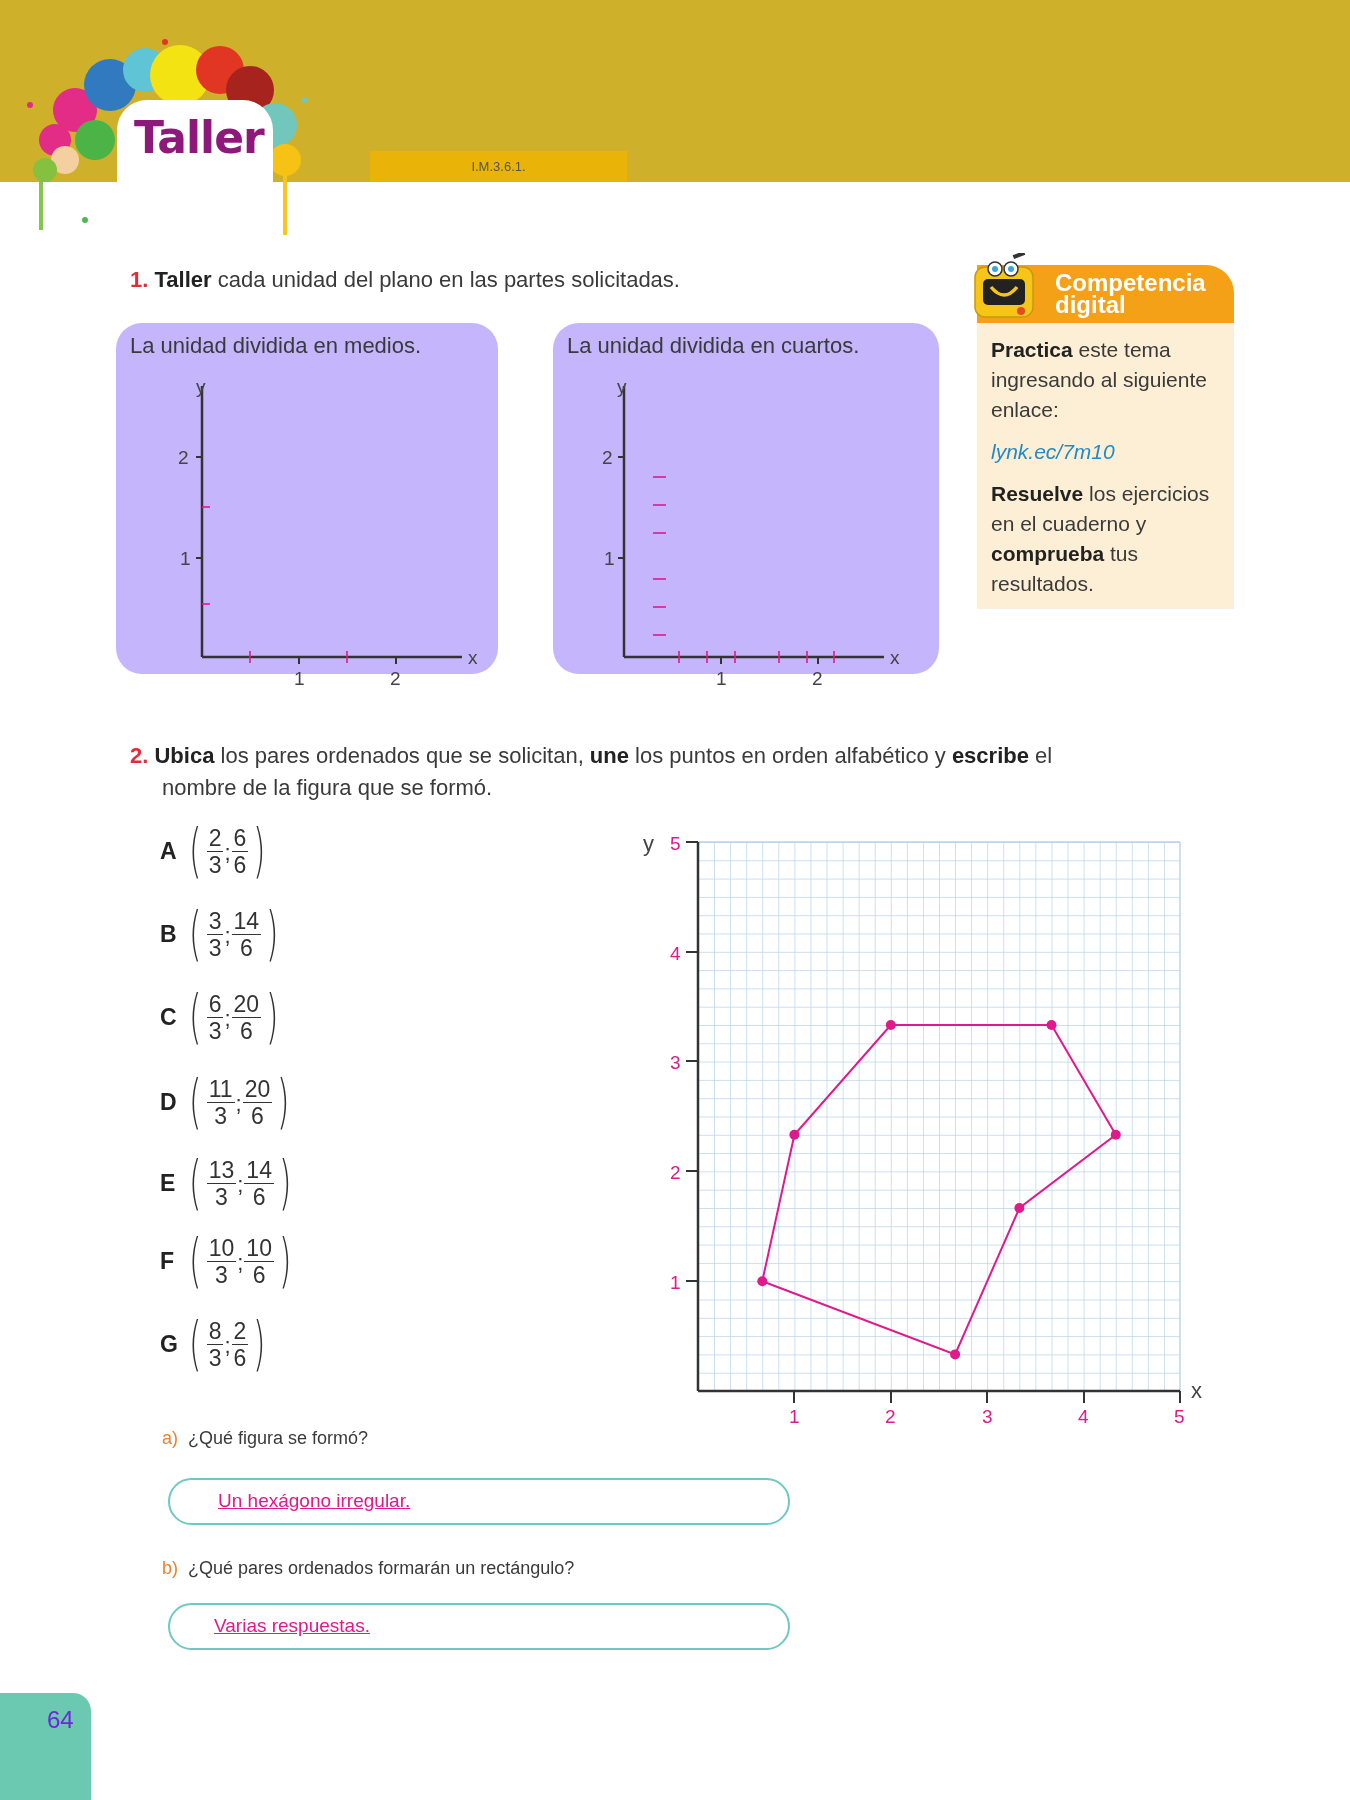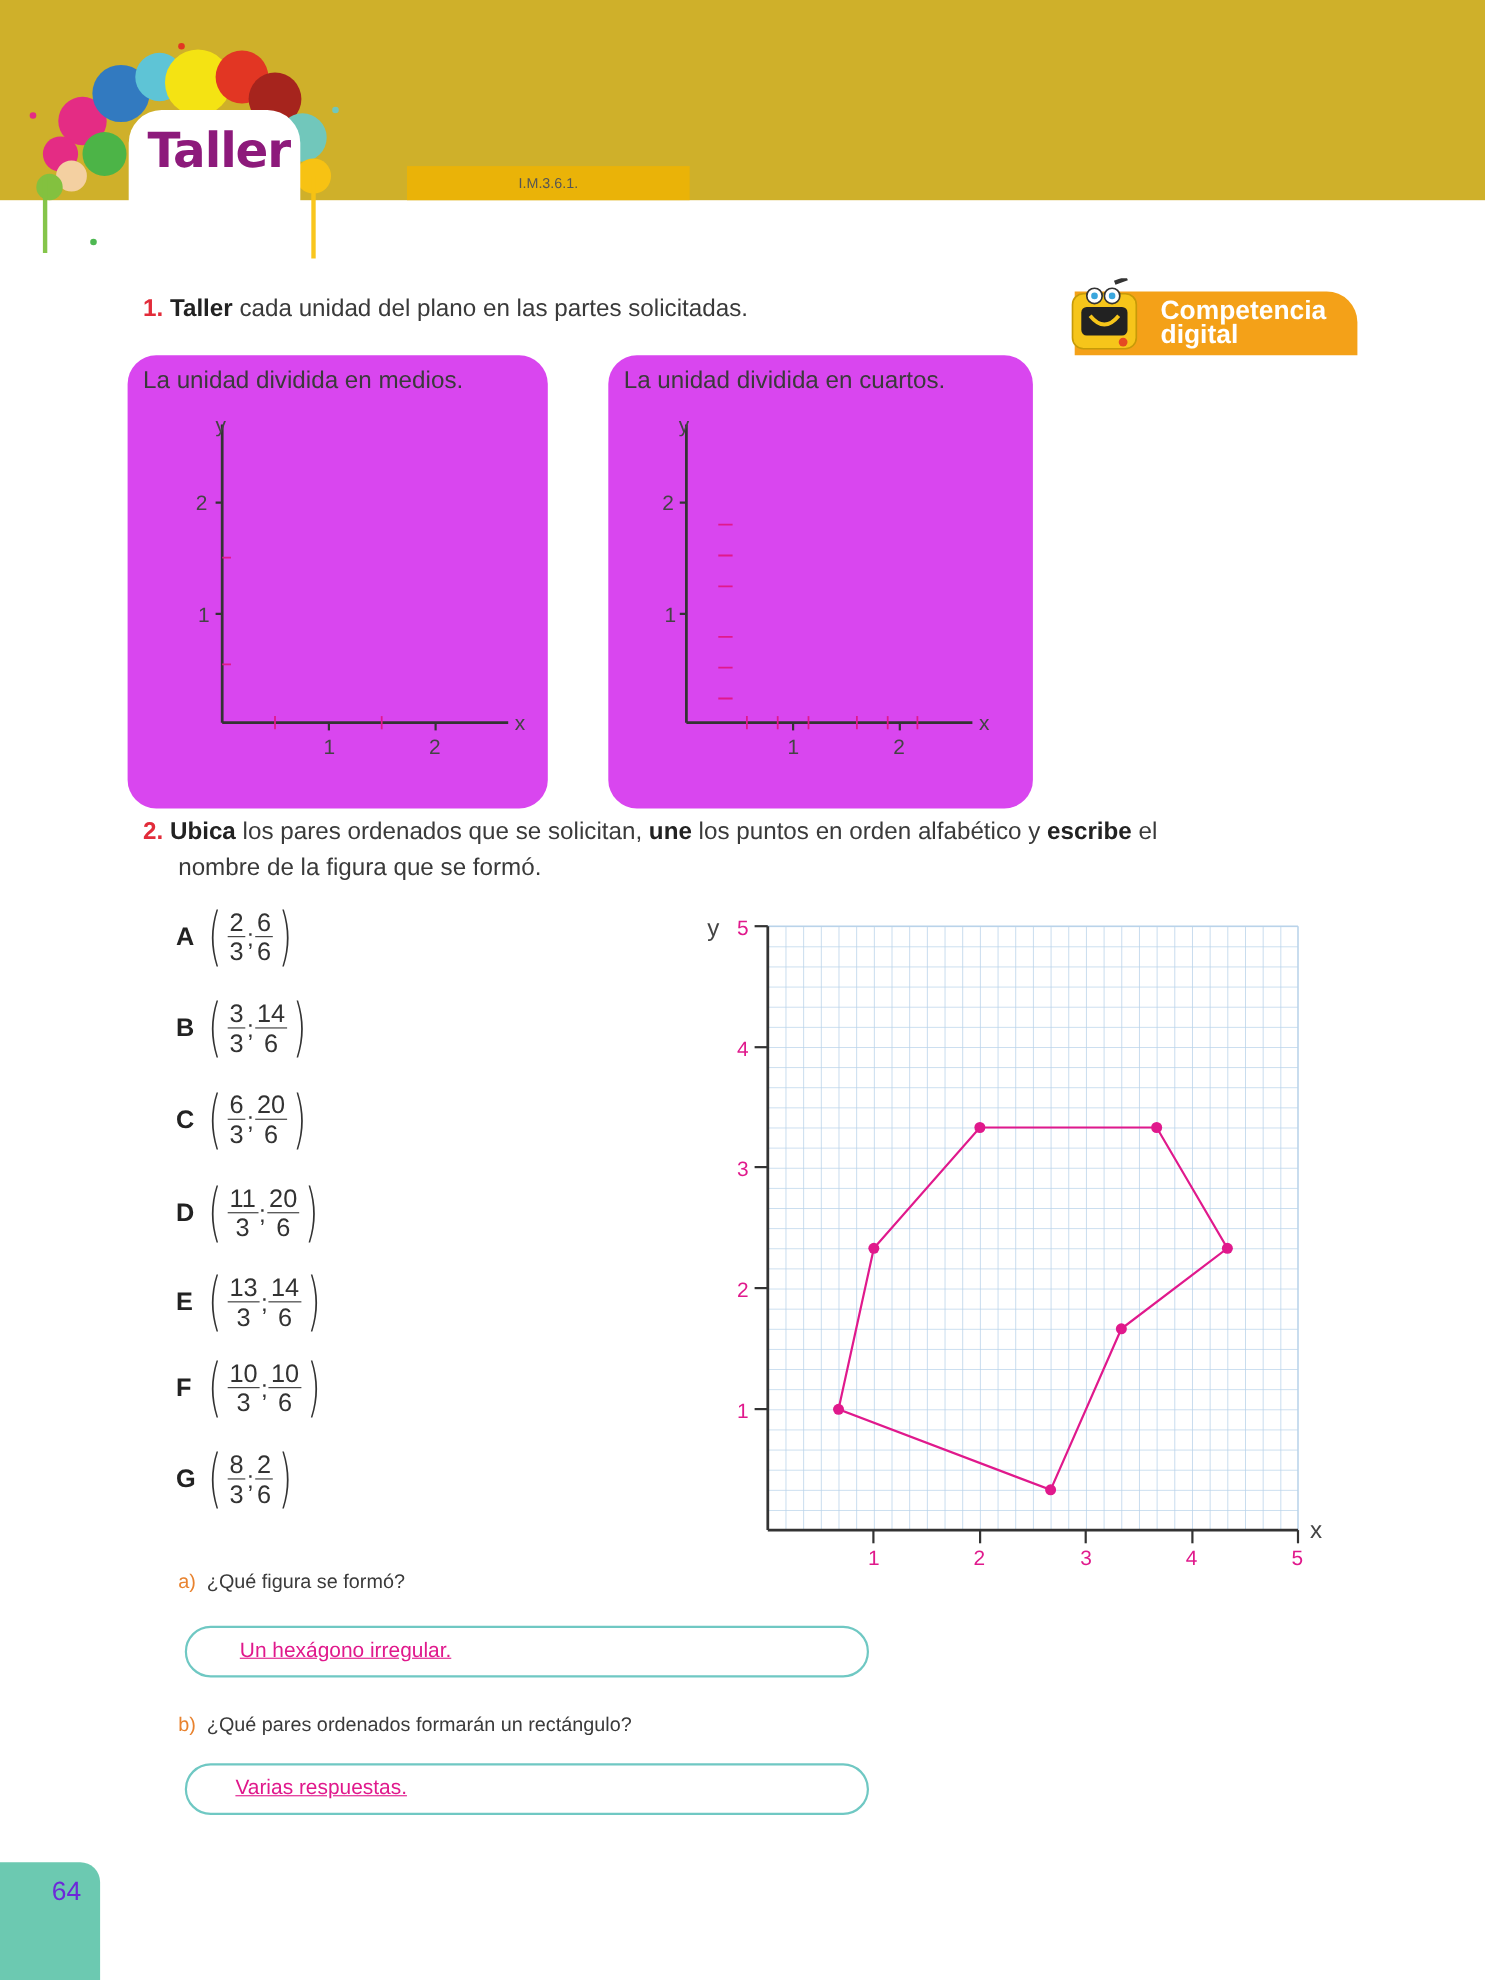--- a/index.html
+++ b/index.html
@@ -8,21 +8,21 @@
   .top-band { position: absolute; left: 0; top: 0; width: 1350px; height: 182px; background: #cfb02a; }
   .splash { position: absolute; left: 15px; top: 30px; width: 340px; height: 230px; }
   .taller-tab { position: absolute; left: 117px; top: 100px; width: 156px; height: 140px; background: #ffffff; border-radius: 30px 30px 0 0; }
   .taller-title { position: absolute; left: 134px; top: 112px; font-family: "DejaVu Sans", sans-serif; font-weight: bold; font-size: 44px; color: #8d1a7b; letter-spacing: -1px; }
   .code-tag { position: absolute; left: 370px; top: 151px; width: 257px; height: 31px; background: #eab308; font-size: 13px; color: #555; text-align: center; line-height: 31px; font-family: "Liberation Sans", sans-serif; }
 
   .ex-num { color: #e22c3a; font-weight: bold; }
   .bold { font-weight: bold; color: #222; }
   .q1 { position: absolute; left: 130px; top: 267px; font-size: 22px; font-family: "Liberation Sans", sans-serif; color: #3a3a3a; }
 
-  .panel { position: absolute; top: 323px; height: 412px; background: #d946ef; border-radius: 26px; }
+  .panel { position: absolute; top: 323px; height: 351px; background: #c4b5fd; border-radius: 26px; }
   .panel-1 { left: 116px; width: 382px; }
   .panel-2 { left: 553px; width: 386px; }
   .panel-title { position: absolute; left: 14px; top: 10px; font-size: 22px; font-family: "Liberation Sans", sans-serif; color: #3a3a3a; }
   .panel svg { position: absolute; left: 0; top: 0; }
 
   .comp-box { position: absolute; left: 977px; top: 265px; width: 257px; height: 344px; }
   .comp-head { position: absolute; left: 0; top: 0; width: 257px; height: 58px; background: #f4a118; border-radius: 0 28px 0 0; }
   .comp-head-text { position: absolute; left: 78px; top: 7px; font-family: "Liberation Sans", sans-serif; font-weight: bold; font-size: 24px; line-height: 22px; color: #ffffff; }
   .comp-body { position: absolute; left: 0; top: 58px; width: 257px; height: 286px; background: #fdefd5; padding: 12px 10px 0 14px; font-family: "Liberation Sans", sans-serif; font-size: 21px; line-height: 30px; color: #3a3a3a; }
   .comp-body p { margin-bottom: 12px; }
@@ -156,20 +156,25 @@
     <circle cx="26" cy="16" r="3" fill="#3aa6dd"></circle>
     <circle cx="42" cy="16" r="3" fill="#3aa6dd"></circle>
     <rect x="14" y="26" width="42" height="26" rx="5" fill="#222"></rect>
     <path d="M22 34 Q35 50 48 34" stroke="#f6c51a" stroke-width="3.5" fill="none"></path>
     <circle cx="52" cy="58" r="4" fill="#e54b22"></circle>
   </svg>
   <div class="comp-head-text">
     <div>Competencia</div>
     <div>digital</div>
   </div>
+  <div class="comp-body">
+    <p><span class="bold">Practica</span><span> este tema ingresando al siguiente enlace:</span></p>
+    <p><span class="comp-link">lynk.ec/7m10</span></p>
+    <p><span class="bold">Resuelve</span><span> los ejercicios en el cuaderno y </span><span class="bold">comprueba</span><span> tus resultados.</span></p>
+  </div>
 </div>
 
 <div class="q2">
   <span class="ex-num">2.</span>
   <span class="bold">Ubica</span><span> los pares ordenados que se solicitan, </span><span class="bold">une</span><span> los puntos en orden alfabético y </span><span class="bold">escribe</span><span> el</span>
   <span class="indent">nombre de la figura que se formó.</span>
 </div>
 
 <div class="pair" style="top:816px">
   <span class="pair-letter">A</span>

